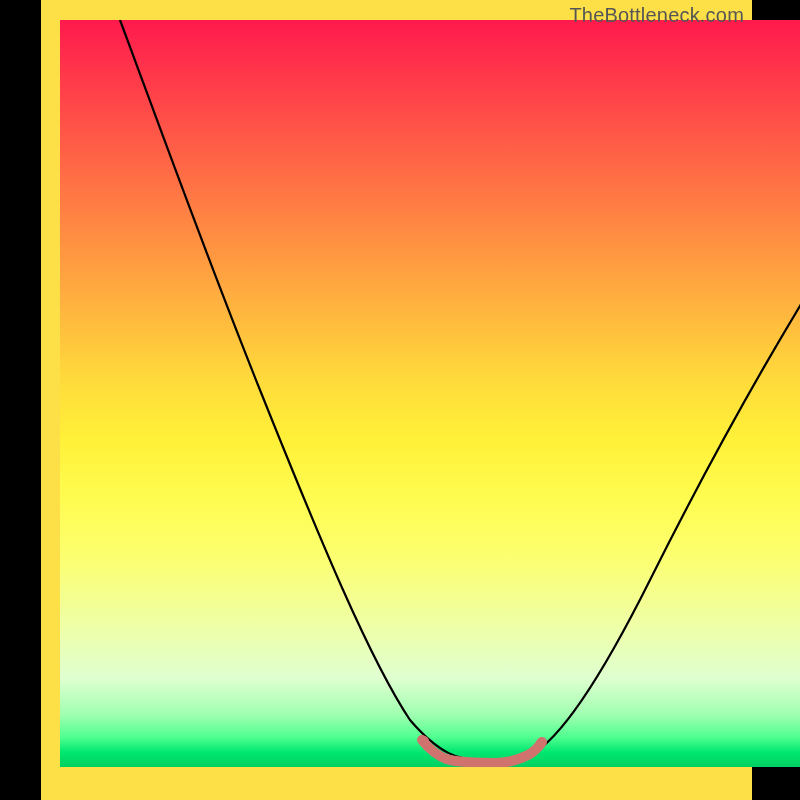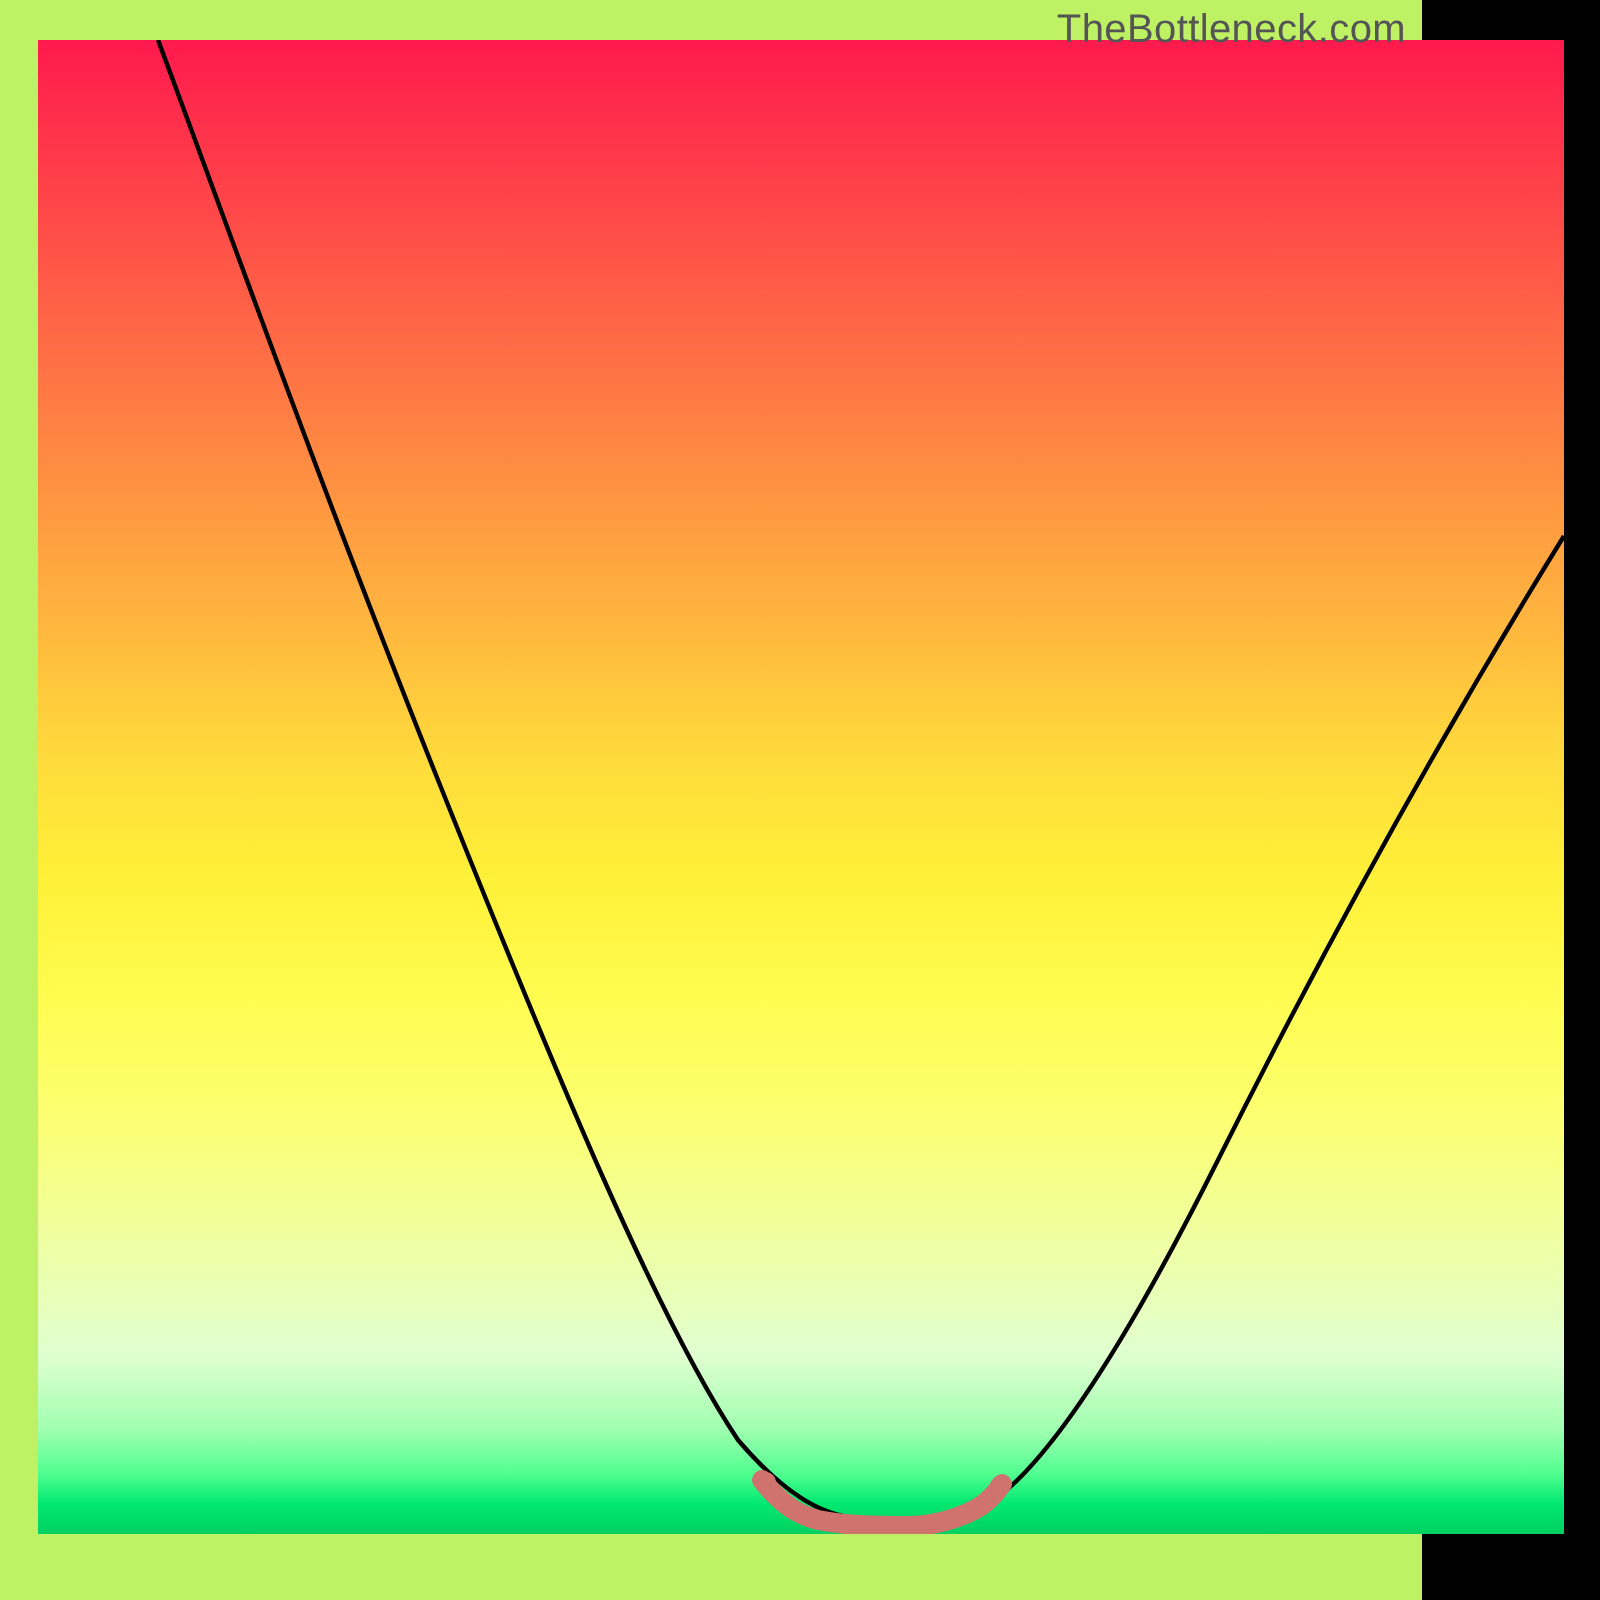--- a/index.html
+++ b/index.html
@@ -8,21 +8,22 @@
     background: #000;
     width: 800px;
     height: 800px;
     overflow: hidden;
     font-family: Arial, Helvetica, sans-serif;
   }
   .chart-container {
     position: relative;
     width: 711px;
     height: 800px;
-    background: #bef264;
+    background: #fde047;
+    margin-left: 41px;
   }
   .plot-area {
     position: absolute;
     left: 19px;
     top: 20px;
     width: 763px;
     height: 747px;
     background: linear-gradient(to bottom,
       #ff1a4d 0%,
       #ff3a4a 8%,

